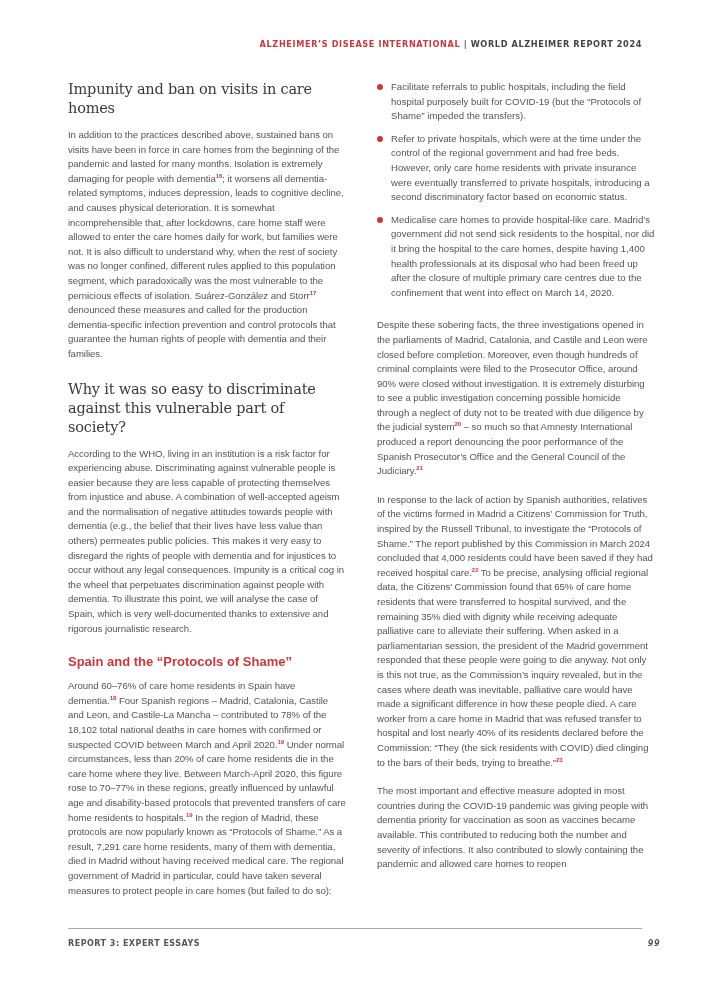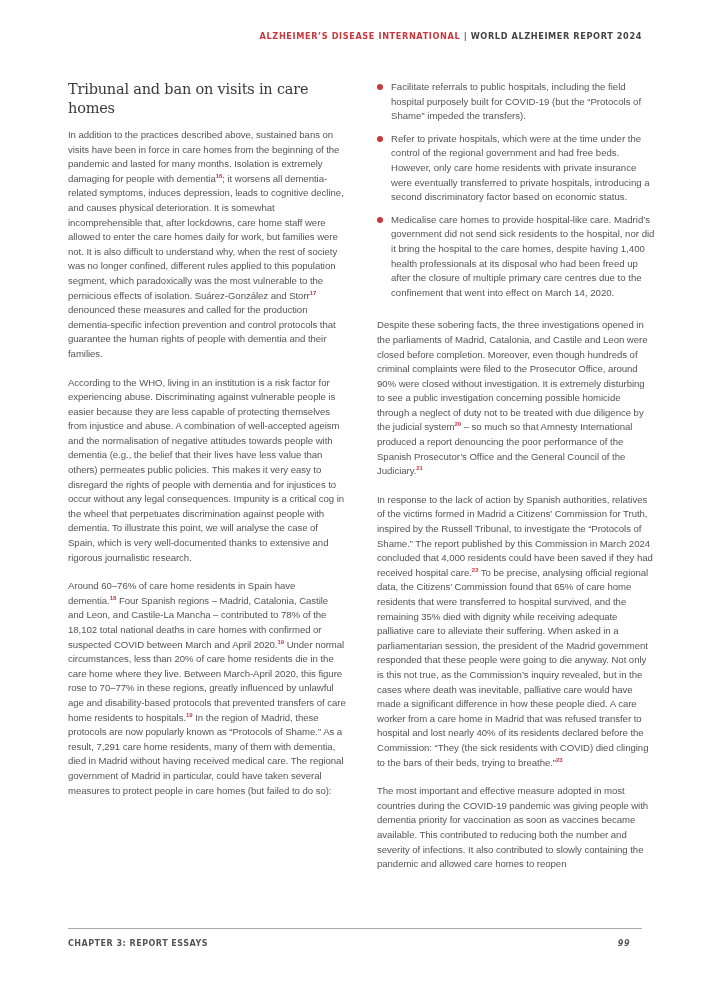--- a/index.html
+++ b/index.html
@@ -1,21 +1,21 @@
 <!DOCTYPE html>
 <html><head>
   <meta charset="utf-8">
   <style>
     html, body { margin: 0; padding: 0; }
     body {
       width: 708px; height: 1000px; background: #ffffff; position: relative; overflow: hidden;
       font-family: "Liberation Sans", sans-serif; color: #505050;
     }
     .header {
-      position: absolute; top: 31px; right: 66px;
+      position: absolute; top: 39px; right: 66px;
       font-family: "DejaVu Sans", sans-serif; font-weight: bold; font-size: 8.2px; letter-spacing: 0.6px;
       white-space: nowrap;
     }
     .header .org { color: #c8383c; }
     .header .sep { color: #555; }
     .header .rep { color: #444; }
     .col { position: absolute; top: 80px; width: 278px; }
     .col-left { left: 68px; }
     .col-right { left: 365px; margin-left: 12px; }
     .h2 {
@@ -38,45 +38,47 @@
     }
     ul.bullets li .dot {
       position: absolute; left: 0; top: 4px; width: 6px; height: 6px; border-radius: 50%; background: #c8383c;
     }
     .footer-rule { position: absolute; left: 68px; right: 66px; top: 928px; border-top: 1px solid #aaa; }
     .footer-left, .footer-right {
       position: absolute; top: 939px;
       font-family: "DejaVu Sans", sans-serif; font-weight: bold; font-size: 8px; color: #555; letter-spacing: 0.5px;
     }
     .footer-left { left: 68px; }
-    .footer-right { right: 78px; font-style: italic; }
+    .footer-right { right: 48px; font-style: italic; }
   </style>
 </head>
 <body>
 
 <div class="header">
   <span class="org">ALZHEIMER’S DISEASE INTERNATIONAL</span><span class="sep"> | </span><span class="rep">WORLD ALZHEIMER REPORT 2024</span>
 </div>
 
 <div class="col col-left">
-  <h2 class="h2">Tribunal and ban on visits in care homes</h2>
+  <h2 class="h2">Impunity and ban on visits in care homes</h2>
   <p><span>In addition to the practices described above, sustained bans on visits have been in force in care homes from the beginning of the pandemic and lasted for many months. Isolation is extremely damaging for people with dementia</span><sup class="ref">16</sup><span>; it worsens all dementia-related symptoms, induces depression, leads to cognitive decline, and causes physical deterioration. It is somewhat incomprehensible that, after lockdowns, care home staff were allowed to enter the care homes daily for work, but families were not. It is also difficult to understand why, when the rest of society was no longer confined, different rules applied to this population segment, which paradoxically was the most vulnerable to the pernicious effects of isolation. Suárez-González and Storr</span><sup class="ref">17</sup><span> denounced these measures and called for the production dementia-specific infection prevention and control protocols that guarantee the human rights of people with dementia and their families.</span></p>
 
+  <h2 class="h2" style="margin-top:18px;">Why it was so easy to discriminate against this vulnerable part of society?</h2>
   <p>According to the WHO, living in an institution is a risk factor for experiencing abuse. Discriminating against vulnerable people is easier because they are less capable of protecting themselves from injustice and abuse. A combination of well-accepted ageism and the normalisation of negative attitudes towards people with dementia (e.g., the belief that their lives have less value than others) permeates public policies. This makes it very easy to disregard the rights of people with dementia and for injustices to occur without any legal consequences. Impunity is a critical cog in the wheel that perpetuates discrimination against people with dementia. To illustrate this point, we will analyse the case of Spain, which is very well-documented thanks to extensive and rigorous journalistic research.</p>
 
+  <h3 class="h3" style="margin-top:18px;">Spain and the “Protocols of Shame”</h3>
   <p><span>Around 60–76% of care home residents in Spain have dementia.</span><sup class="ref">18</sup><span> Four Spanish regions – Madrid, Catalonia, Castile and Leon, and Castile-La Mancha – contributed to 78% of the 18,102 total national deaths in care homes with confirmed or suspected COVID between March and April 2020.</span><sup class="ref">19</sup><span> Under normal circumstances, less than 20% of care home residents die in the care home where they live. Between March-April 2020, this figure rose to 70–77% in these regions, greatly influenced by unlawful age and disability-based protocols that prevented transfers of care home residents to hospitals.</span><sup class="ref">19</sup><span> In the region of Madrid, these protocols are now popularly known as “Protocols of Shame.” As a result, 7,291 care home residents, many of them with dementia, died in Madrid without having received medical care. The regional government of Madrid in particular, could have taken several measures to protect people in care homes (but failed to do so):</span></p>
 </div>
 
 <div class="col col-right">
   <ul class="bullets">
     <li><span class="dot"></span><span>Facilitate referrals to public hospitals, including the field hospital purposely built for COVID-19 (but the “Protocols of Shame” impeded the transfers).</span></li>
     <li><span class="dot"></span><span>Refer to private hospitals, which were at the time under the control of the regional government and had free beds. However, only care home residents with private insurance were eventually transferred to private hospitals, introducing a second discriminatory factor based on economic status.</span></li>
     <li><span class="dot"></span><span>Medicalise care homes to provide hospital-like care. Madrid’s government did not send sick residents to the hospital, nor did it bring the hospital to the care homes, despite having 1,400 health professionals at its disposal who had been freed up after the closure of multiple primary care centres due to the confinement that went into effect on March 14, 2020.</span></li>
   </ul>
   <p style="margin-top:18px;"><span>Despite these sobering facts, the three investigations opened in the parliaments of Madrid, Catalonia, and Castile and Leon were closed before completion. Moreover, even though hundreds of criminal complaints were filed to the Prosecutor Office, around 90% were closed without investigation. It is extremely disturbing to see a public investigation concerning possible homicide through a neglect of duty not to be treated with due diligence by the judicial system</span><sup class="ref">20</sup><span> – so much so that Amnesty International produced a report denouncing the poor performance of the Spanish Prosecutor’s Office and the General Council of the Judiciary.</span><sup class="ref">21</sup></p>
   <p><span>In response to the lack of action by Spanish authorities, relatives of the victims formed in Madrid a Citizens’ Commission for Truth, inspired by the Russell Tribunal, to investigate the “Protocols of Shame.” The report published by this Commission in March 2024 concluded that 4,000 residents could have been saved if they had received hospital care.</span><sup class="ref">22</sup><span> To be precise, analysing official regional data, the Citizens’ Commission found that 65% of care home residents that were transferred to hospital survived, and the remaining 35% died with dignity while receiving adequate palliative care to alleviate their suffering. When asked in a parliamentarian session, the president of the Madrid government responded that these people were going to die anyway. Not only is this not true, as the Commission’s inquiry revealed, but in the cases where death was inevitable, palliative care would have made a significant difference in how these people died. A care worker from a care home in Madrid that was refused transfer to hospital and lost nearly 40% of its residents declared before the Commission: “They (the sick residents with COVID) died clinging to the bars of their beds, trying to breathe.”</span><sup class="ref">23</sup></p>
 
   <p>The most important and effective measure adopted in most countries during the COVID-19 pandemic was giving people with dementia priority for vaccination as soon as vaccines became available. This contributed to reducing both the number and severity of infections. It also contributed to slowly containing the pandemic and allowed care homes to reopen</p>
 </div>
 
 <div class="footer-rule"></div>
-<div class="footer-left">CHAPTER 3: REPORT ESSAYS</div>
+<div class="footer-left">REPORT 3: EXPERT ESSAYS</div>
 <div class="footer-right">99</div>
 
 </body></html>

